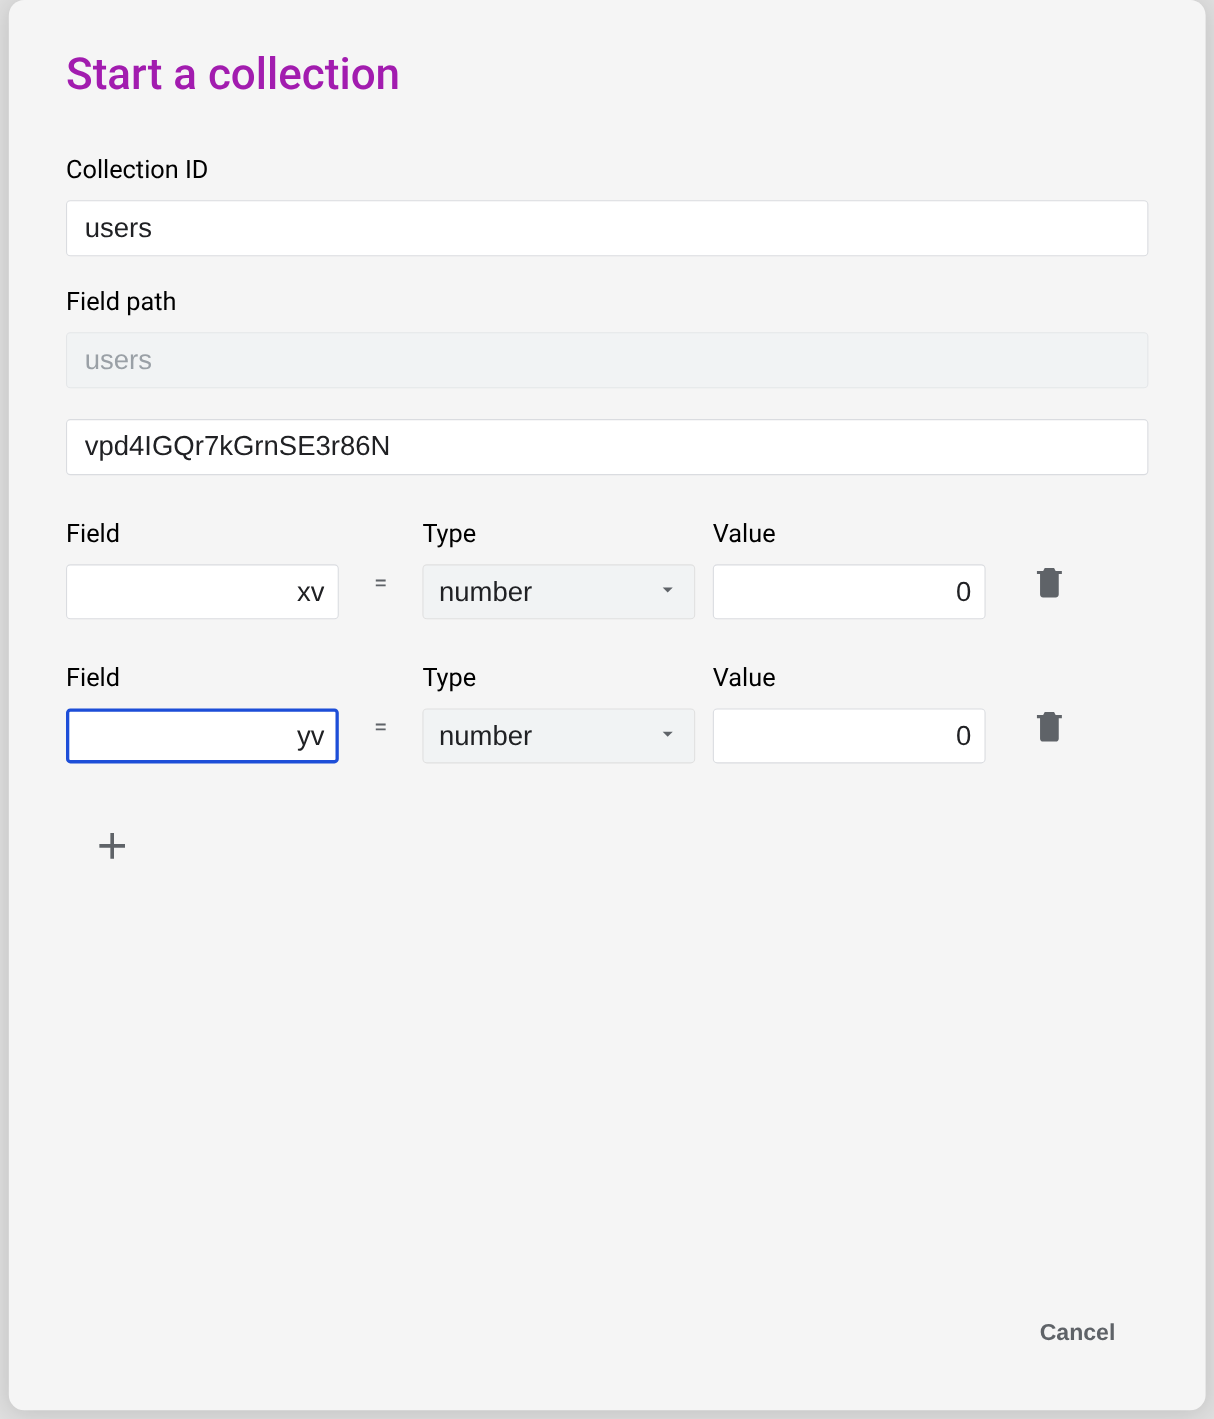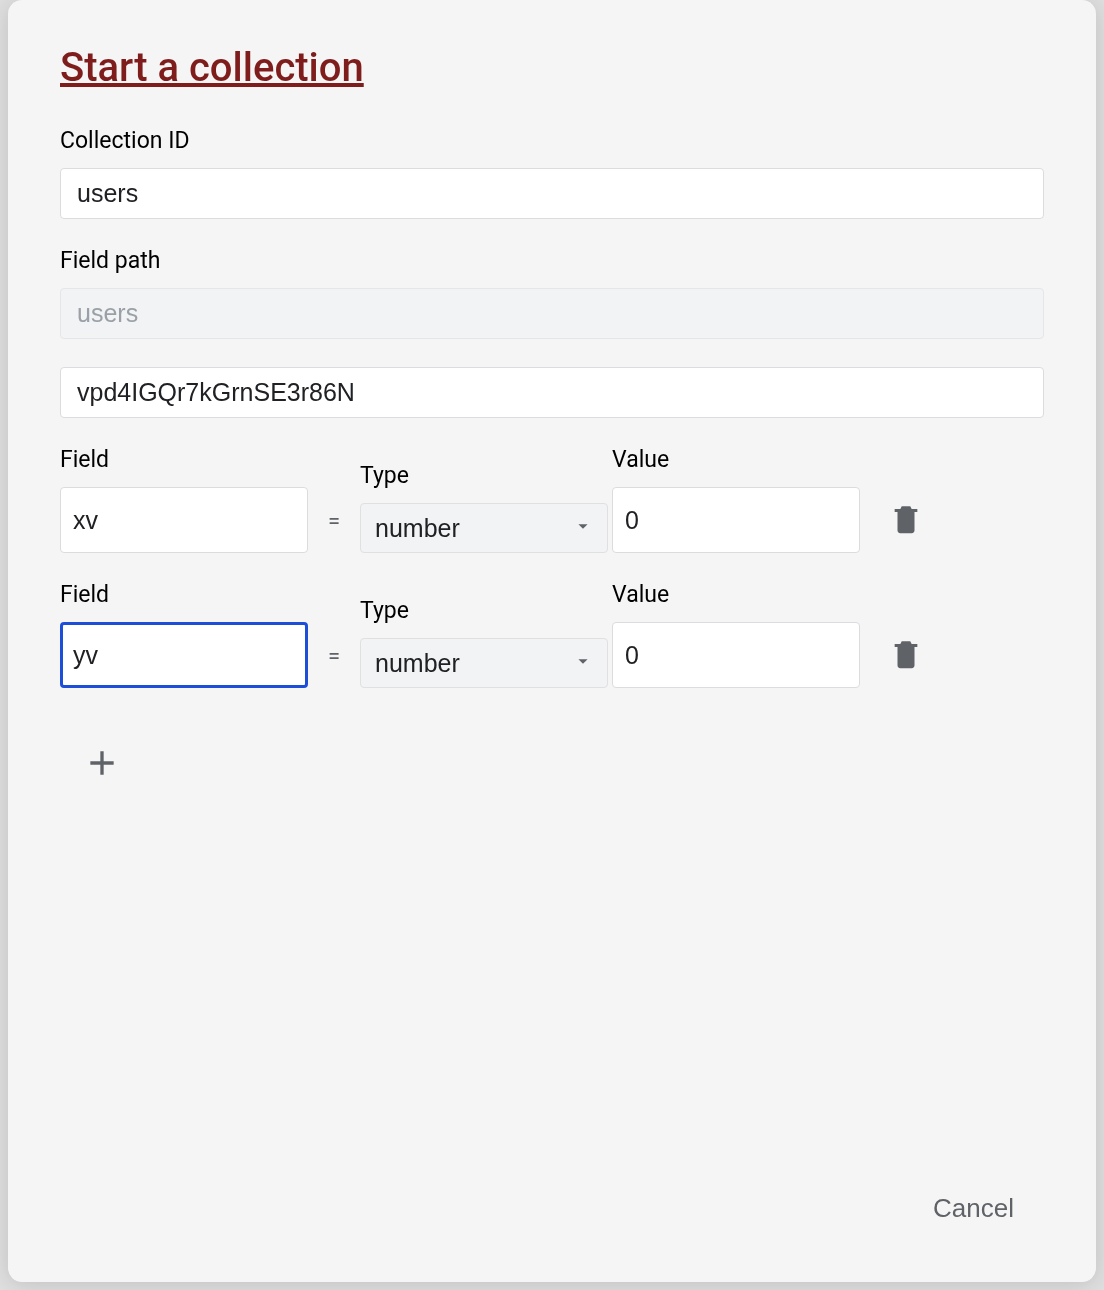--- a/index.html
+++ b/index.html
@@ -15,24 +15,23 @@
     background: #f5f5f5;
     border-radius: 14px;
     padding: 36px 52px 40px 52px;
     box-shadow: 0 2px 24px rgba(0,0,0,0.15);
     display: flex;
     flex-direction: column;
   }
   .dialog-title {
     font-size: 40px;
     font-weight: 500;
-    color: #7f1d1d;
+    color: #a21caf;
     margin-top: 8px;
-    margin-bottom: 36px;
-    text-decoration: underline;
+    margin-bottom: 50px;
   }
   .form-label {
     font-size: 23px;
     color: #000000;
     margin-bottom: 14px;
     display: block;
   }
   .text-input {
     width: 100%;
     height: 51px;
@@ -48,32 +47,32 @@
     background: #f1f3f4;
     color: #9aa0a6;
     border-color: #e4e6e8;
   }
   .group { margin-bottom: 28px; }
 
   .row {
     display: grid;
     grid-template-columns: 248px 44px 248px 248px 84px;
     align-items: end;
-    column-gap: 4px;
+    column-gap: 16px;
     margin-bottom: 28px;
   }
   .row .col { display: flex; flex-direction: column; }
   .row .eq {
     display: flex; align-items: center; justify-content: center;
     height: 66px; font-size: 22px; color: #5f6368;
   }
   .field-input, .value-input {
-    height: 66px; background: #fff; border: 1px solid #dadce0;
+    height: 50px; background: #fff; border: 1px solid #dadce0;
     border-radius: 4px; font-size: 25px; color: #202124;
-    padding: 0 12px; outline: none; width: 100%;
+    padding: 0 12px; outline: none; width: 100%; text-align: right;
   }
   .field-input.focused {
     border: 3px solid #1d4ed8;
     padding: 0 10px; 
   }
   .type-select {
     height: 50px; background: #f1f3f4; border: 1px solid #e0e0e0;
     border-radius: 4px; font-size: 25px; color: #202124;
     padding: 0 44px 0 14px; outline: none; width: 100%;
     appearance: none; -webkit-appearance: none; -moz-appearance: none;
@@ -99,21 +98,21 @@
   .add-btn svg { width: 40px; height: 40px; fill: #5f6368; }
 
   .actions {
     margin-top: auto;
     display: flex;
     justify-content: flex-end;
     align-items: center;
     gap: 40px;
   }
   .btn {
-    font-size: 26px; font-weight: 400; border: none; cursor: pointer;
+    font-size: 21px; font-weight: 700; border: none; cursor: pointer;
     padding: 18px 30px; border-radius: 8px; background: transparent;
   }
   .btn-cancel { color: #5f6368; }
   .btn-save { background: #681fb5; color: #fff; }
 </style>
 </head>
 <body>
 
 <div class="dialog">
 

